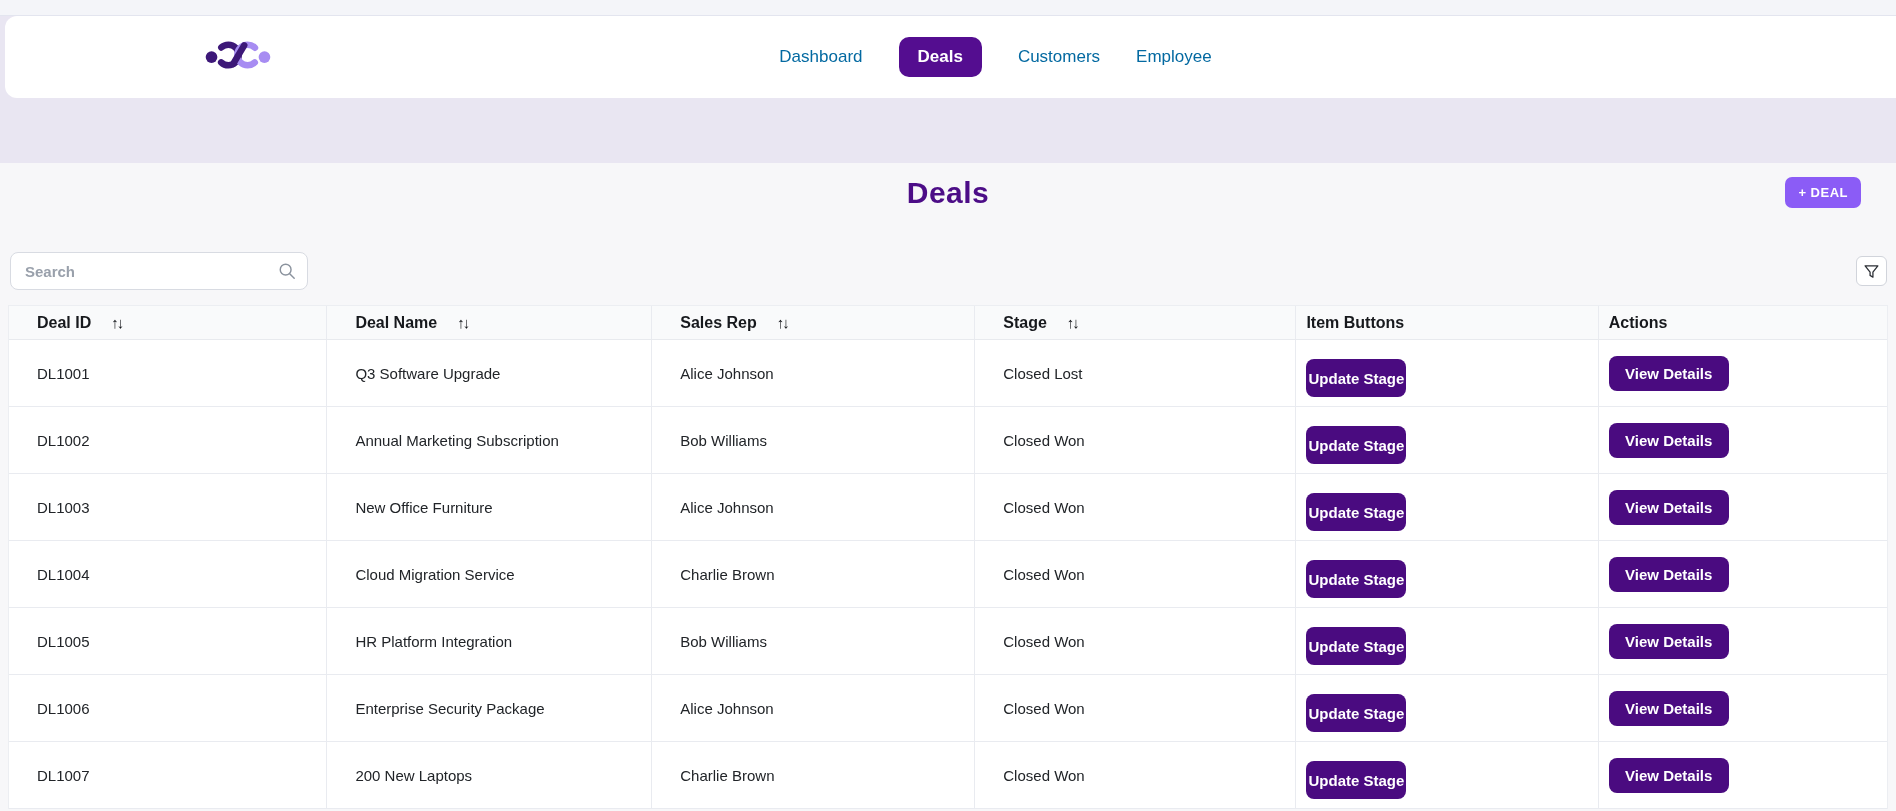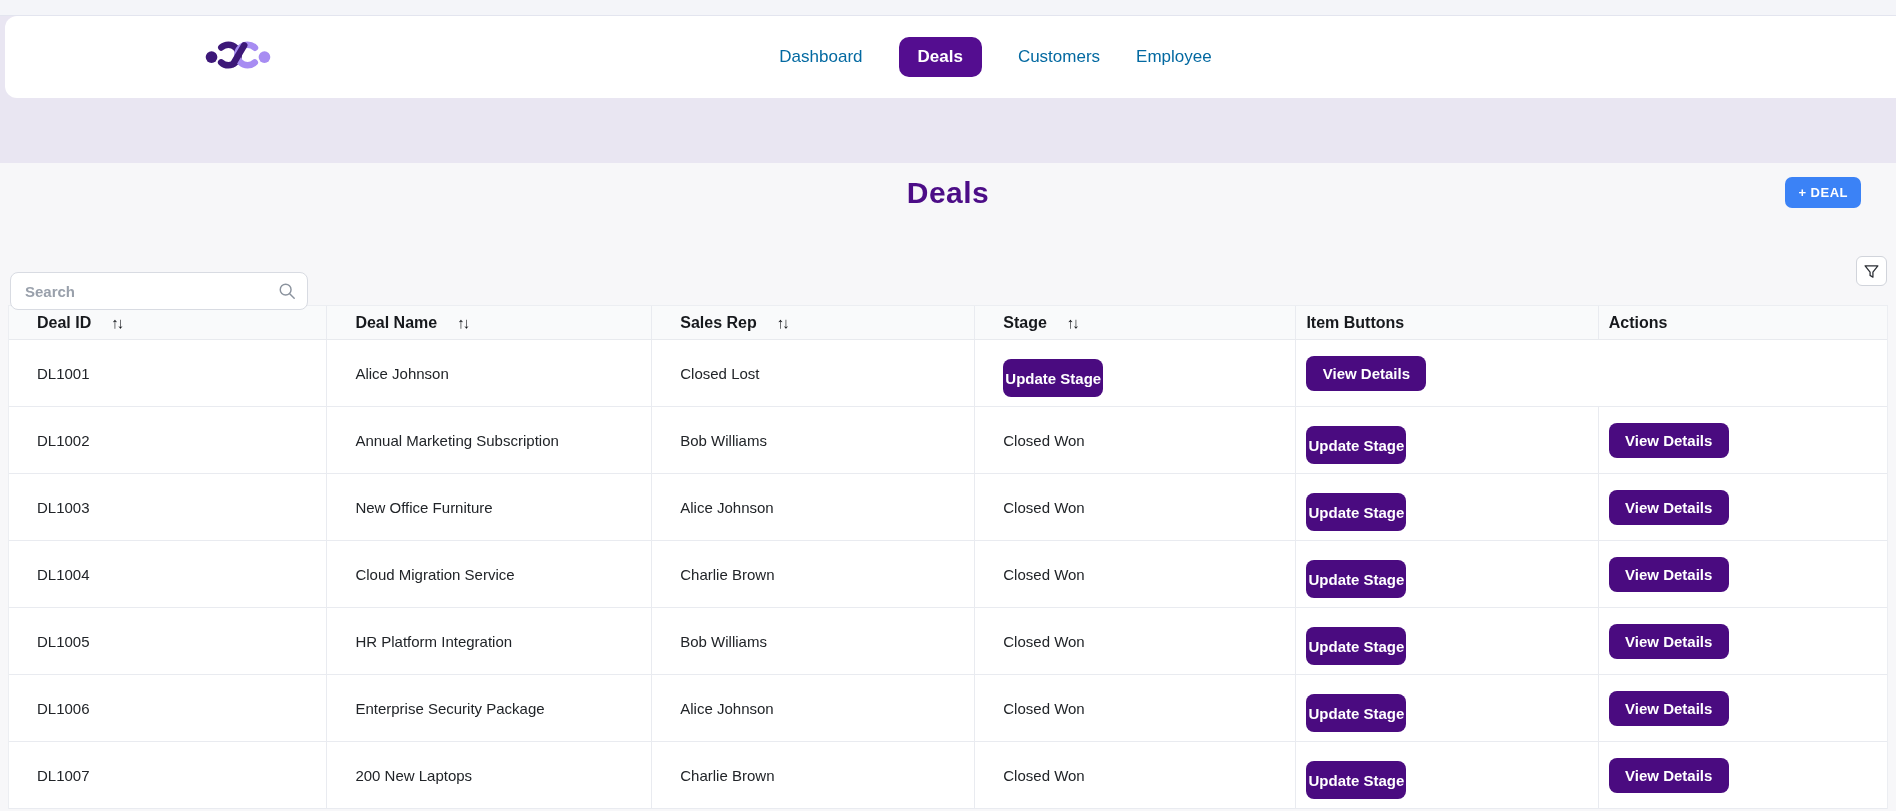--- a/index.html
+++ b/index.html
@@ -42,28 +42,28 @@
   .section { background:#f7f7f9; height:648px; }
 
   .title-row { position:relative; height:66px; }
   .page-title {
     text-align:center; padding-top:13px;
     font-size:30px; font-weight:bold; color:#4c0d87;
     letter-spacing:0.5px;
   }
   .add-btn {
     position:absolute; top:14px; right:35px;
-    background:#3b82f6; color:#ffffff;
+    background:#8b5cf6; color:#ffffff;
     border:none; border-radius:7px;
     padding:8px 13px; font-size:13px; font-weight:bold;
     letter-spacing:0.5px; cursor:pointer; font-family:inherit;
   }
 
   .toolbar { position:relative; height:76px; }
-  .search-wrap { position:absolute; left:10px; top:23px;margin-top:20px; }
+  .search-wrap { position:absolute; left:10px; top:23px; }
   .search-input {
     width:298px; height:38px;
     border:1px solid #d8dbe2; border-radius:8px;
     background:#ffffff; padding:0 40px 0 14px;
     font-size:15px; font-family:inherit; color:#333;
   }
   .search-input::placeholder { color:#99a0ab; font-weight:600; }
   .search-icon {
     position:absolute; right:12px; top:50%; transform:translateY(-50%);
     width:18px; height:18px; pointer-events:none;
@@ -176,20 +176,21 @@
         <span>Item Buttons</span>
       </div>
       <div class="th">
         <span>Actions</span>
       </div>
     </div>
 
     <div id="table-body">
   <div class="tr row">
     <div class="td">DL1001</div>
+    <div class="td">Q3 Software Upgrade</div>
     <div class="td">Alice Johnson</div>
     <div class="td">Closed Lost</div>
     <div class="td">
       <button class="cell-btn update-btn">Update Stage</button>
     </div>
     <div class="td">
       <button class="cell-btn view-btn">View Details</button>
     </div>
   </div>
 

